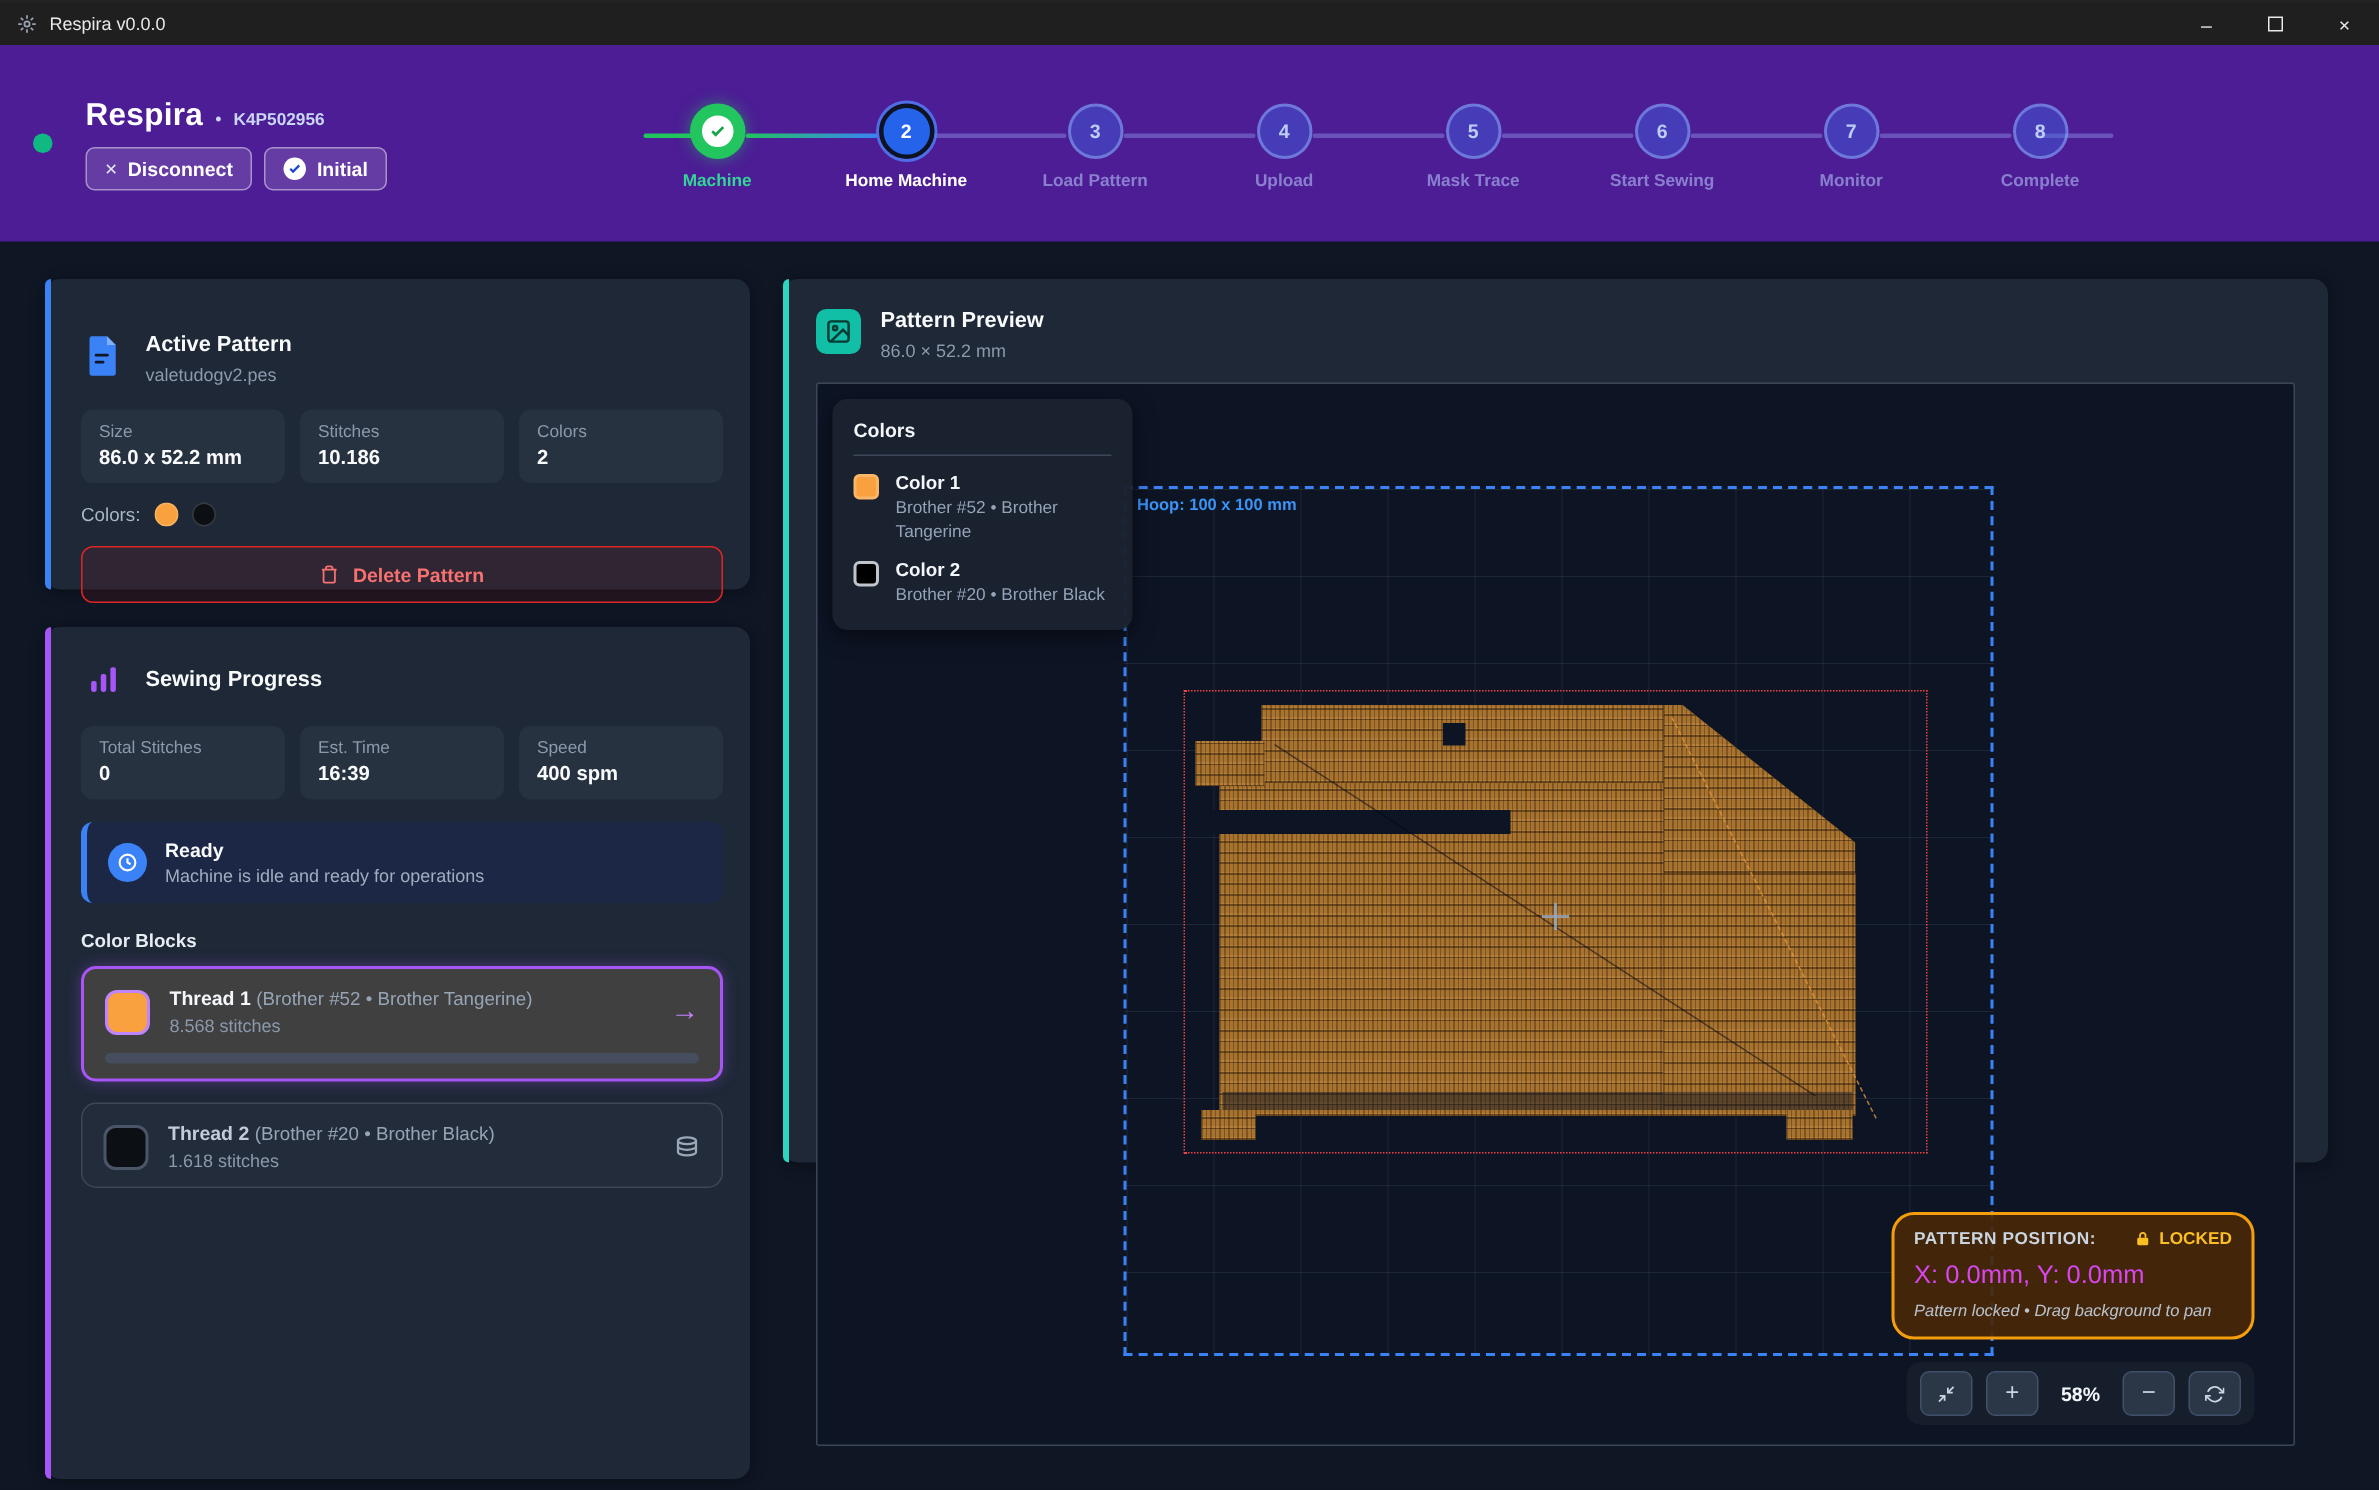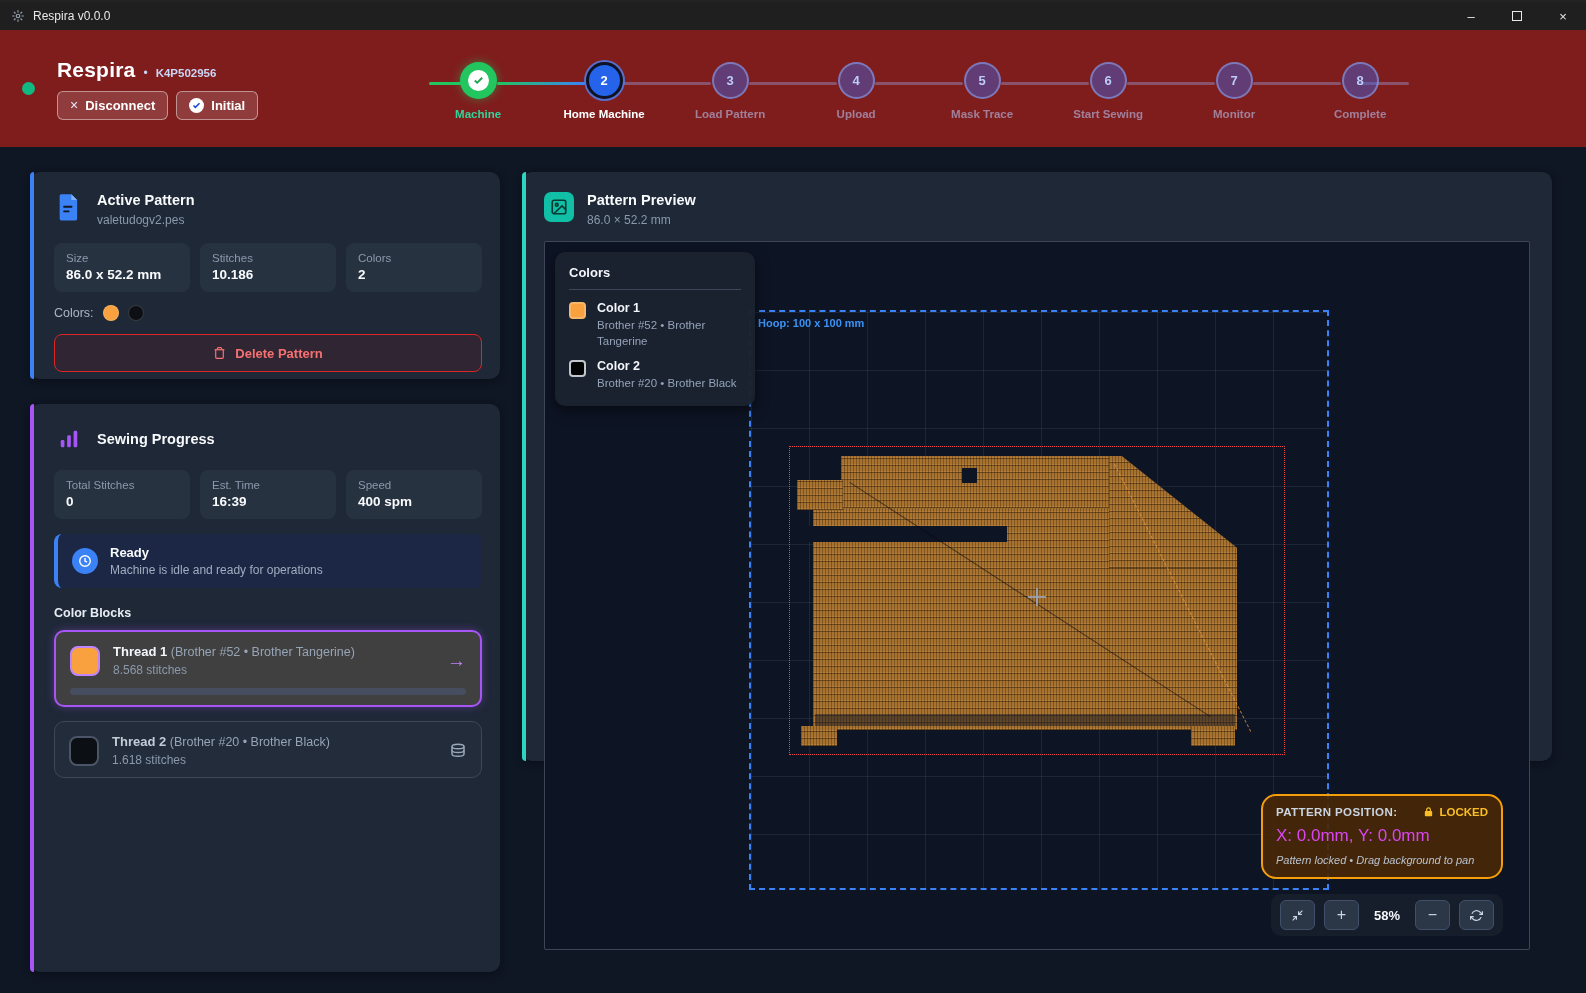--- a/index.html
+++ b/index.html
@@ -16,21 +16,21 @@
     border-top:2px solid #232323;
   }
   .app-icon { width:15px; height:15px; color:#9aa3b5; display:flex; align-items:center; justify-content:center; }
   .titlebar-title { flex:1; }
   .win-controls { display:flex; height:30px; }
   .win-btn { width:46px; height:30px; display:flex; align-items:center; justify-content:center;
     color:#e8e8e8; font-size:13px; cursor:default; }
   .max-glyph { width:10px; height:10px; border:1px solid #e8e8e8; }
   
   .header {
-    height:117px; background:#7f1d1d; display:flex; align-items:center;
+    height:131px; background:#4c1d95; display:flex; align-items:center;
     padding:0 28px 0 22px; gap:22px;
   }
   .conn-dot { width:13px; height:13px; border-radius:50%; background:#10b981; flex:none; }
   .header-left { flex:none; }
   .title-row { display:flex; align-items:baseline; gap:8px; margin-bottom:9px; }
   .app-name { font-size:21px; font-weight:bold; color:#ffffff; letter-spacing:.2px; }
   .serial { font-size:11.5px; color:#c9d6f7; font-weight:bold; }
   .serial-bullet { font-size:12px; color:#c9d6f7; }
   .hdr-btns { display:flex; gap:8px; }
   .hdr-btn {
@@ -73,21 +73,21 @@
   .step.active .step-label { color:#ffffff; }
   .step.upcoming .step-label { color:rgba(190,207,255,0.55); }
   
   .main { display:flex; gap:22px; padding:25px 34px 0 30px; }
   .left-col { width:470px; flex:none; }
   .card {
     background:#1e2836; border-radius:10px; position:relative;
     box-shadow:0 2px 10px rgba(0,0,0,0.35);
   }
   .edge { position:absolute; left:0; top:0; bottom:0; width:4px; border-radius:10px 0 0 10px; }
-  .card-pattern { height:207px; padding:20px 18px 16px 24px; margin-bottom:25px; }
+  .card-pattern { height:207px; padding:36px 18px 16px 24px; margin-bottom:25px; }
   .card-progress { height:568px; padding:20px 18px 16px 24px; }
   .card-preview { flex:1; height:589px; padding:20px 22px; }
   .card-head { display:flex; gap:13px; align-items:flex-start; }
   .card-icon { width:30px; height:30px; flex:none; display:flex; align-items:center; justify-content:center; }
   .card-title { font-size:14.5px; font-weight:bold; color:#f8fafc; }
   .card-sub { font-size:12px; color:#8b99ac; margin-top:5px; }
   .stats-row { display:flex; gap:10px; margin-top:16px; }
   .stat-box { flex:1; background:#273240; border-radius:8px; padding:9px 12px 10px; }
   .stat-label { font-size:11.5px; color:#8b99ac; }
   .stat-value { font-size:13.5px; font-weight:bold; color:#f8fafc; margin-top:3px; }

